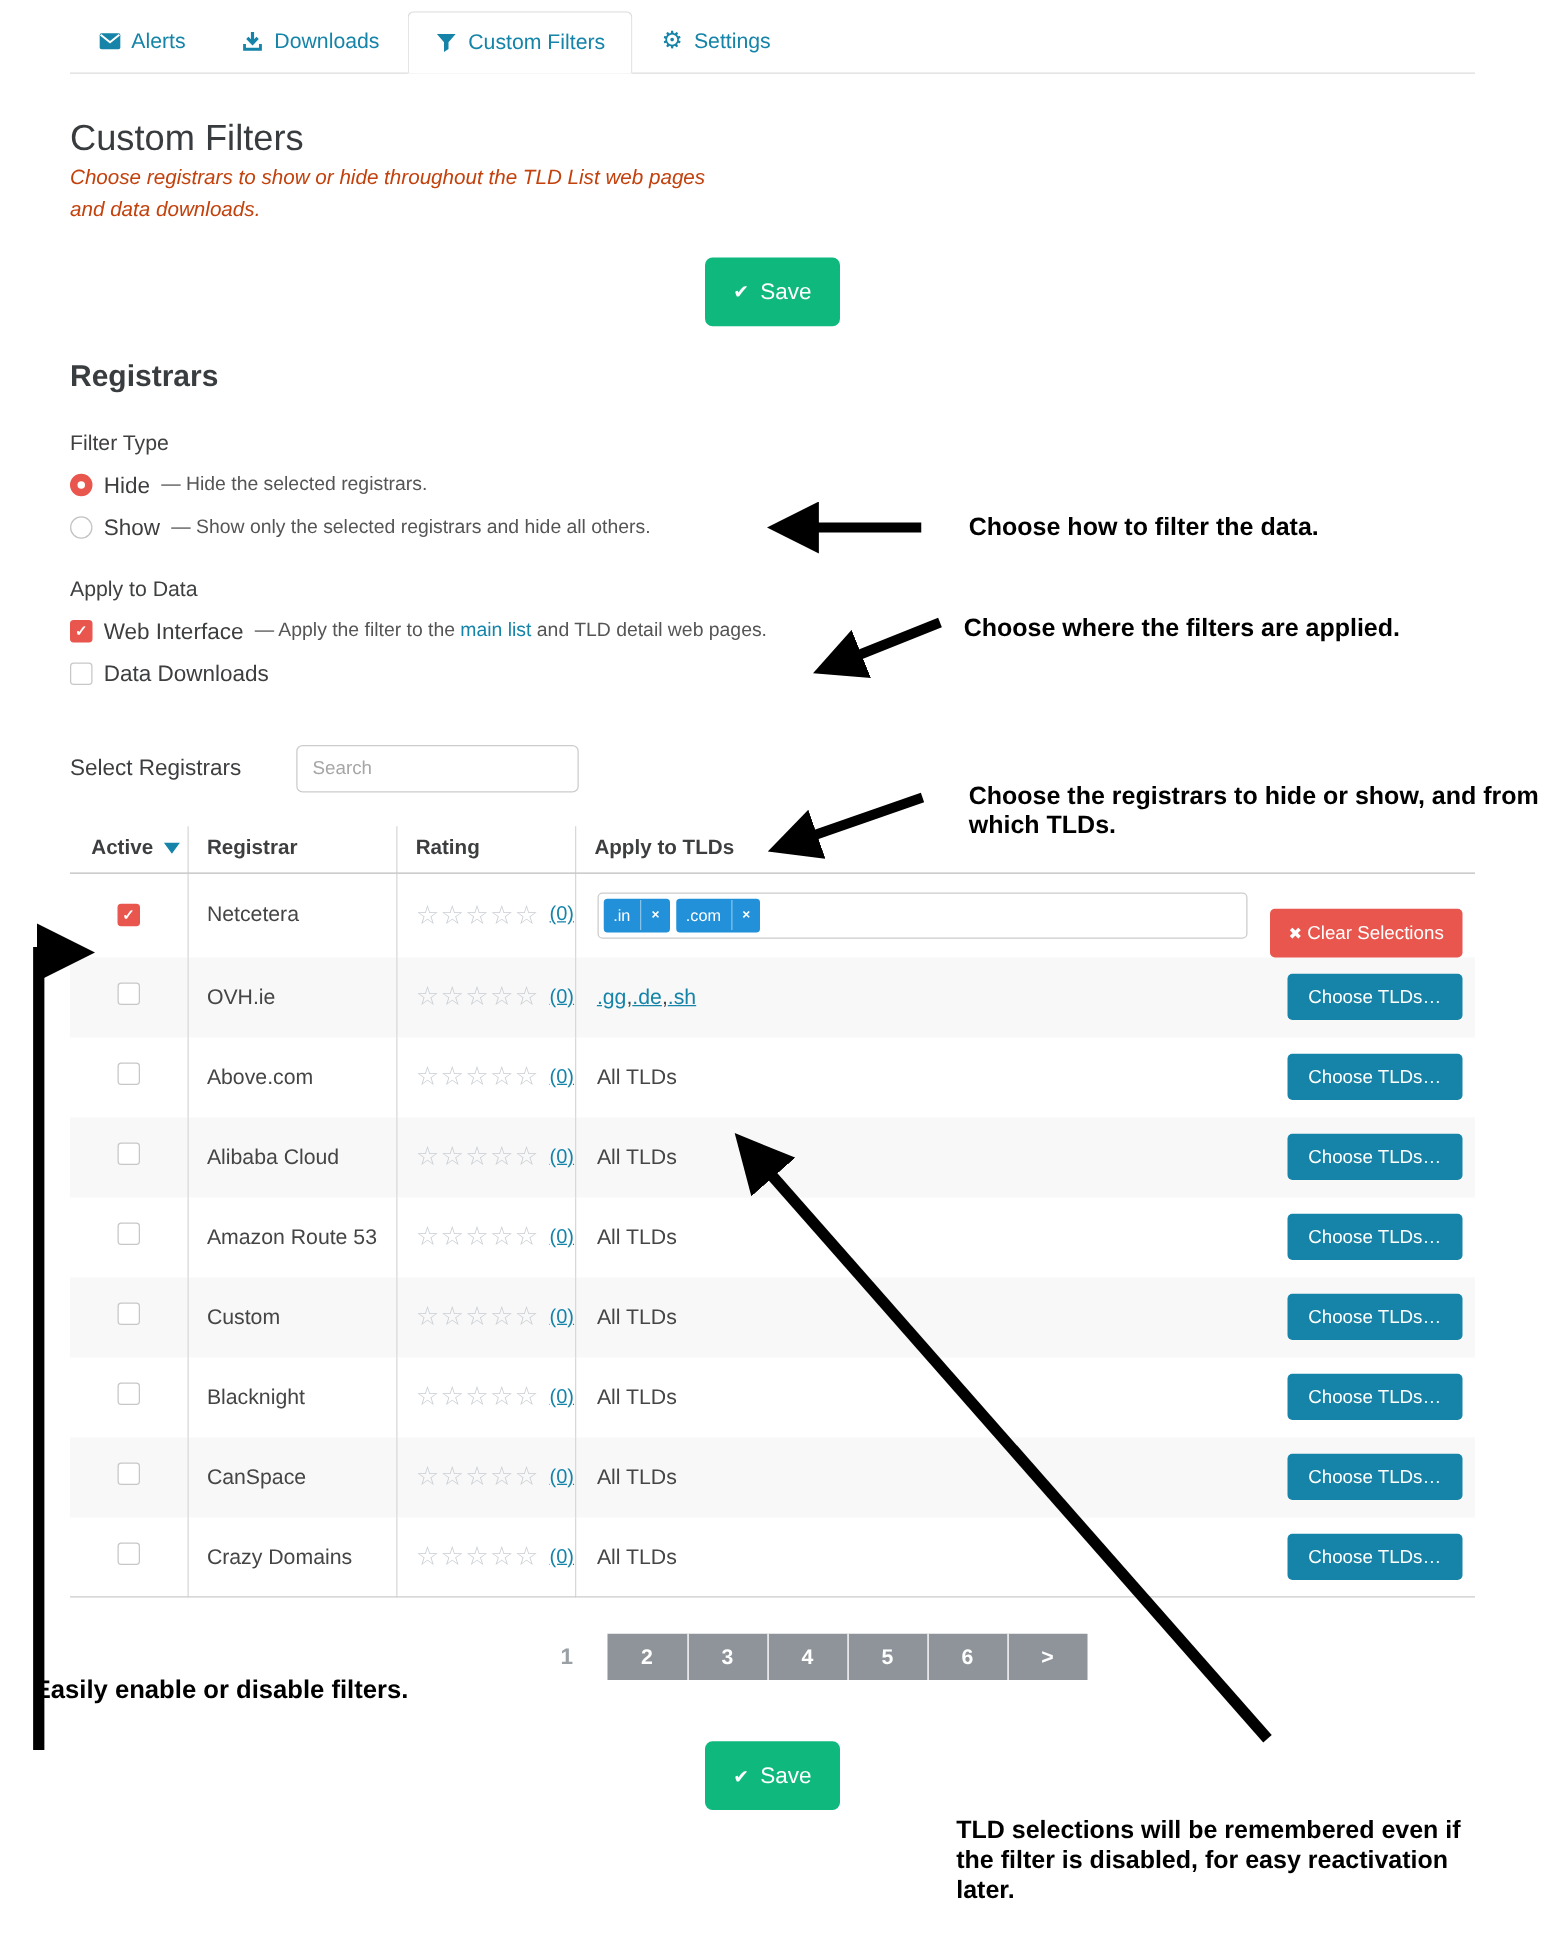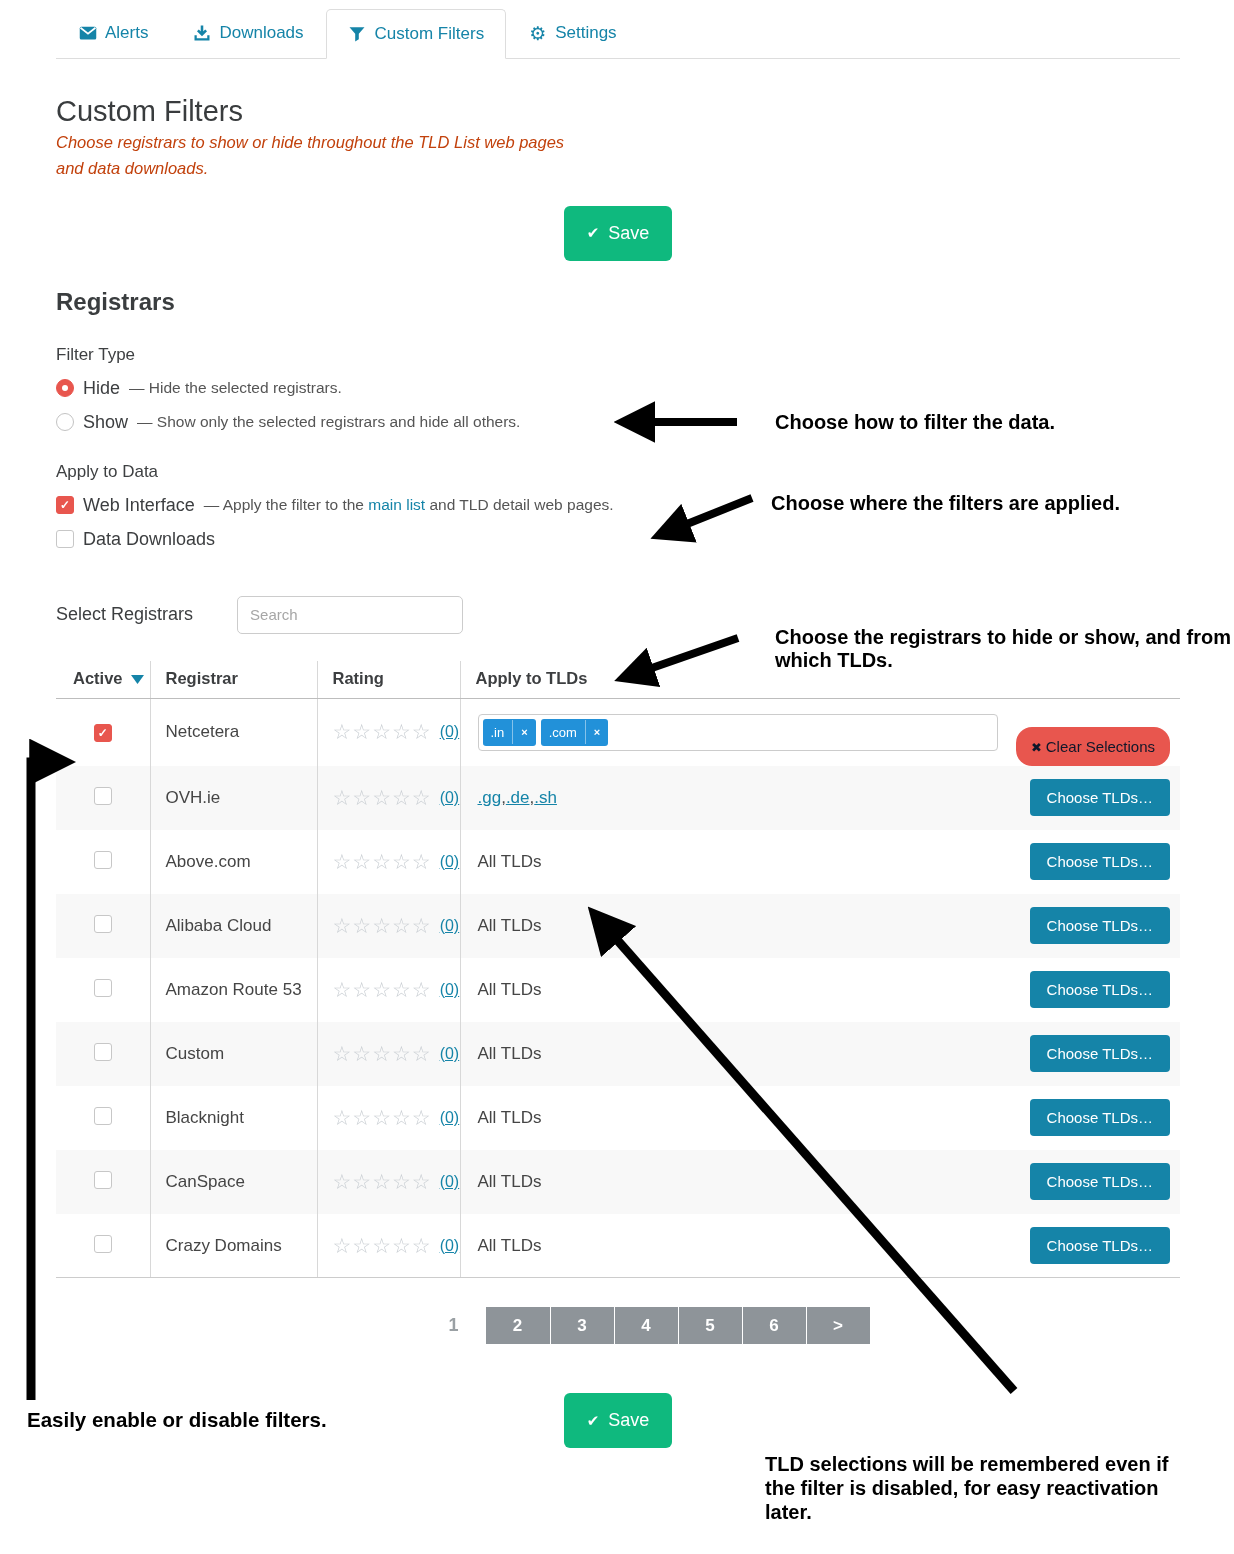--- a/index.html
+++ b/index.html
@@ -6,21 +6,21 @@
   html,body { background:#fff; }
   body {
     width:1234px; height:1554px; position:relative; overflow:hidden;
     font-family:"Liberation Sans", sans-serif; color:#454545;
   }
   .content { width:1124px; margin-left:56px; position:relative; }
 
   
   .tabbar { display:flex; align-items:flex-end; border-bottom:1px solid #ddd; padding-top:8px; }
   .tab {
-    display:flex; align-items:center; gap:8px; font-size:17px; color:#1584a8;
+    display:flex; align-items:flex-start; gap:8px; font-size:17px; color:#1584a8;
     padding:14px 21px; cursor:pointer; border:1px solid transparent; text-decoration:none;
   }
   .tab.active {
     background:#fff; border:1px solid #ddd; border-bottom:1px solid #fff;
     border-radius:5px 5px 0 0; margin-bottom:-1px;
   }
   .tabicon { display:inline-flex; width:19px; height:19px; align-items:center; justify-content:center; }
   .tabicon svg { width:18px; height:18px; }
   .gear-glyph { font-size:19px; line-height:1; }
 
@@ -104,21 +104,21 @@
   .tag-label { padding:6px 8px; }
   .tag-x {
     padding:6px 8px; border-left:1px solid rgba(255,255,255,.45); cursor:pointer;
     font-size:11px; font-weight:bold;
   }
   .btn-choose {
     flex:0 0 auto; background:#1584a8; color:#fff; border:none; border-radius:4px;
     font-family:inherit; font-size:15px; padding:10px 17px; cursor:pointer; white-space:nowrap;
   }
   .btn-clear {
-    flex:0 0 auto; background:#e8564e; color:#0f172a; border:none; border-radius:16px;
+    flex:0 0 auto; background:#e8564e; color:#ffffff; border:none; border-radius:4px;
     font-family:inherit; font-size:15px; padding:11px 15px; cursor:pointer; white-space:nowrap;margin-top:28px;
   }
   .btn-clear .clear-x { font-size:13px; margin-right:4px; }
 
   
   .pagination {
     display:flex; align-items:center; justify-content:center; margin-top:29px;
     transform:translateX(41px);
   }
   .page-current {
@@ -133,21 +133,21 @@
   .bottom-save { margin-top:49px; }
 
   
   .overlay { position:absolute; left:0; top:0; width:1234px; height:1554px; pointer-events:none; }
   .ann {
     position:absolute; font-weight:bold; color:#000; font-size:20px; line-height:24px;
   }
   .ann-1 { left:775px; top:410px; }
   .ann-2 { left:771px; top:491px; }
   .ann-3 { left:775px; top:626px; width:460px; line-height:23px; }
-  .ann-4 { left:27px; top:1408px; font-size:20.5px; }
+  .ann-4 { left:27px; top:1340px; font-size:20.5px; }
   .ann-5 { left:765px; top:1452px; width:420px; }
 </style>
 </head>
 <body>
 
 <div class="content">
 
   <div class="tabbar">
     <a class="tab">
       <span class="tabicon">

